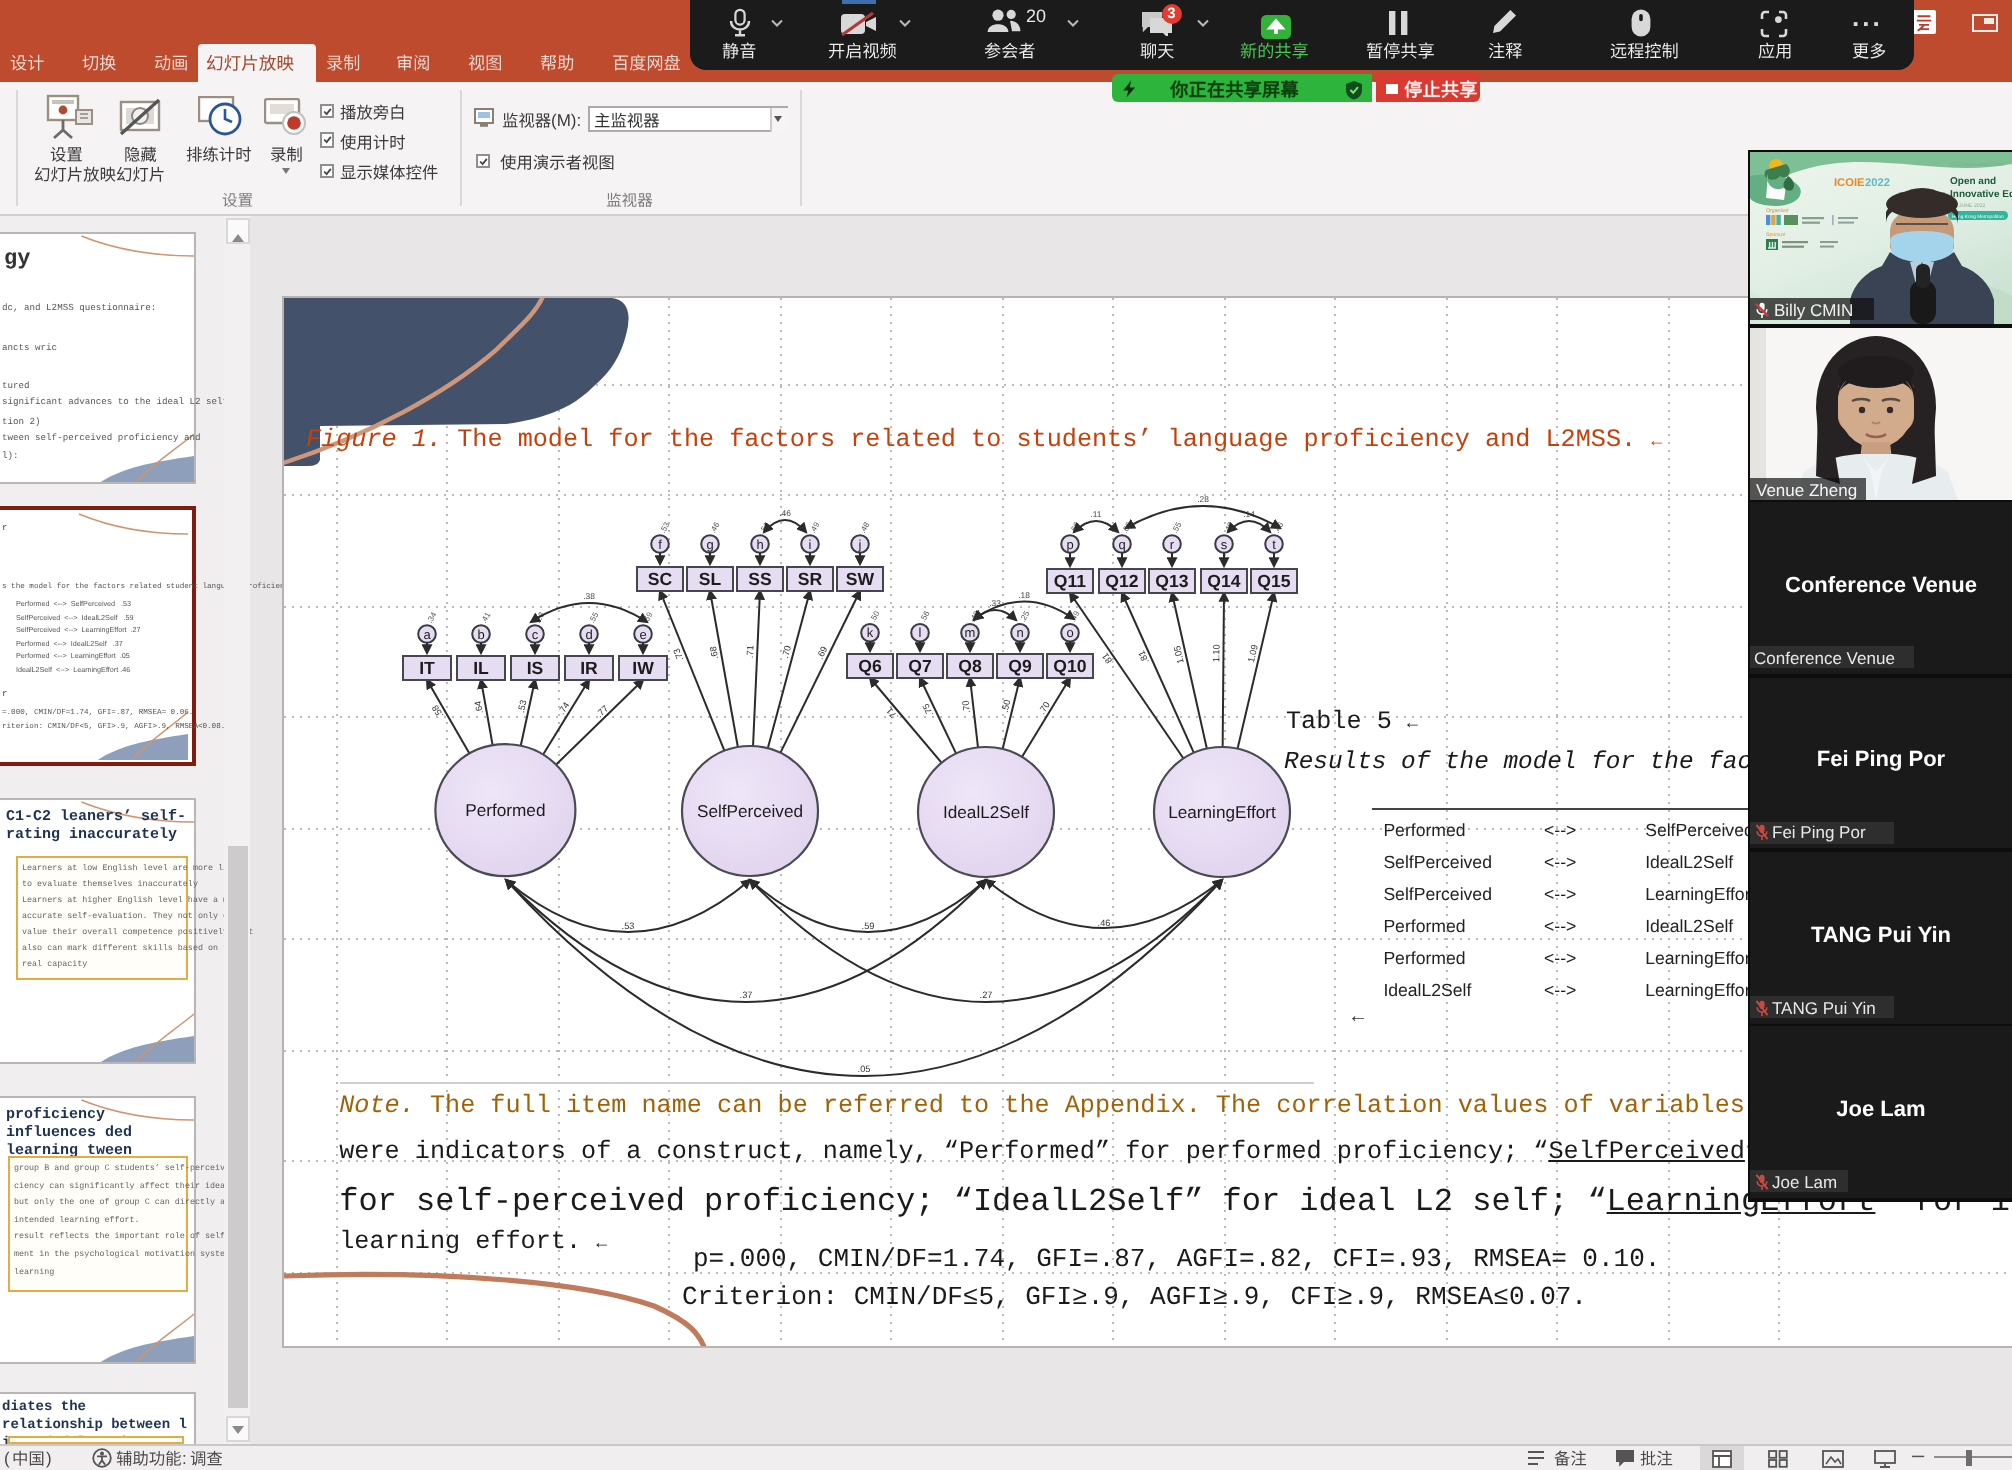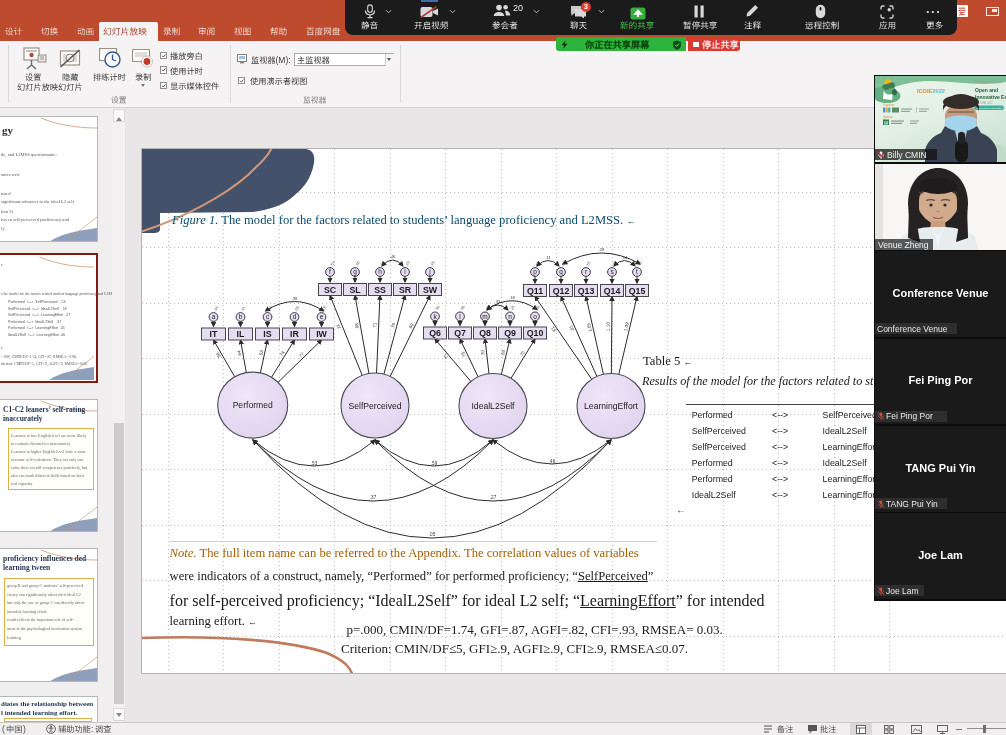--- a/index.html
+++ b/index.html
@@ -1,17 +1,17 @@
 <!DOCTYPE html>
 <html><head><meta charset="utf-8"><style>
 *{margin:0;padding:0;box-sizing:border-box}
 html,body{width:1006px;height:735px;overflow:hidden;font-family:"Liberation Sans",sans-serif}
 body{position:relative;background:#e8e6e7}
 .abs{position:absolute}
-.ser{font-family:Liberation Serif, serif}
+.ser{font-family:Liberation Mono, monospace}
 </style></head><body>
 <svg width="0" height="0" style="position:absolute">
     <defs>
       <path id="g4E2D" d="M458 840V661H96V186H171V248H458V-79H537V248H825V191H902V661H537V840ZM171 322V588H458V322ZM825 322H537V588H825Z"></path>
       <path id="g4E3B" d="M374 795C435 750 505 686 545 640H103V567H459V347H149V274H459V27H56V-46H948V27H540V274H856V347H540V567H897V640H572L620 675C580 722 499 790 435 836Z"></path>
       <path id="g4EAB" d="M265 567H737V477H265ZM190 623V421H816V623ZM783 361 763 360H148V299H663C600 275 526 253 460 238L459 179H54V113H459V-1C459 -15 454 -19 436 -20C418 -21 350 -22 281 -19C292 -38 303 -62 308 -82C398 -82 455 -82 490 -73C526 -63 538 -45 538 -3V113H948V179H538V204C649 232 765 273 850 321L800 364ZM432 833C444 809 457 780 467 753H64V688H935V753H551C540 783 524 819 507 847Z"></path>
       <path id="g4EF6" d="M317 341V268H604V-80H679V268H953V341H679V562H909V635H679V828H604V635H470C483 680 494 728 504 775L432 790C409 659 367 530 309 447C327 438 359 420 373 409C400 451 425 504 446 562H604V341ZM268 836C214 685 126 535 32 437C45 420 67 381 75 363C107 397 137 437 167 480V-78H239V597C277 667 311 741 339 815Z"></path>
       <path id="g4F1A" d="M157 -58C195 -44 251 -40 781 5C804 -25 824 -54 838 -79L905 -38C861 37 766 145 676 225L613 191C652 155 692 113 728 71L273 36C344 102 415 182 477 264H918V337H89V264H375C310 175 234 96 207 72C176 43 153 24 131 19C140 -1 153 -41 157 -58ZM504 840C414 706 238 579 42 496C60 482 86 450 97 431C155 458 211 488 264 521V460H741V530H277C363 586 440 649 503 718C563 656 647 588 741 530C795 496 853 466 910 443C922 463 947 494 963 509C801 565 638 674 546 769L576 809Z"></path>
       <path id="g4F53" d="M251 836C201 685 119 535 30 437C45 420 67 380 74 363C104 397 133 436 160 479V-78H232V605C266 673 296 745 321 816ZM416 175V106H581V-74H654V106H815V175H654V521C716 347 812 179 916 84C930 104 955 130 973 143C865 230 761 398 702 566H954V638H654V837H581V638H298V566H536C474 396 369 226 259 138C276 125 301 99 313 81C419 177 517 342 581 518V175Z"></path>
       <path id="g4F60" d="M449 412C421 292 373 173 311 96C329 86 361 66 375 55C436 138 490 265 522 397ZM758 397C813 291 863 150 879 58L951 83C934 175 883 313 826 419ZM466 836C432 689 375 545 300 452C318 441 348 416 361 404C397 451 430 511 459 577H612V11C612 -2 607 -5 595 -5C581 -6 538 -7 490 -5C501 -26 513 -59 517 -81C579 -81 623 -78 650 -66C677 -53 686 -31 686 11V577H875C867 526 858 473 851 436L915 424C928 478 946 565 959 638L908 650L895 647H487C508 702 526 760 540 819ZM264 836C208 684 115 534 16 437C30 420 51 381 58 363C93 399 127 441 160 487V-78H232V600C271 669 307 742 335 815Z"></path>
@@ -422,21 +422,21 @@
     <div class="abs" style="left:0;top:264.5px;width:864px;height:1px;background:repeating-linear-gradient(90deg,#bdbaba 0,#bdbaba 1px,transparent 1px,transparent 4px)"></div>
     <div class="abs" style="left:0;top:320.0px;width:864px;height:1px;background:repeating-linear-gradient(90deg,#bdbaba 0,#bdbaba 1px,transparent 1px,transparent 4px)"></div>
     <div class="abs" style="left:0;top:375.5px;width:864px;height:1px;background:repeating-linear-gradient(90deg,#bdbaba 0,#bdbaba 1px,transparent 1px,transparent 4px)"></div>
     <div class="abs" style="left:0;top:431.0px;width:864px;height:1px;background:repeating-linear-gradient(90deg,#bdbaba 0,#bdbaba 1px,transparent 1px,transparent 4px)"></div>
     <div class="abs" style="left:0;top:486.5px;width:864px;height:1px;background:repeating-linear-gradient(90deg,#bdbaba 0,#bdbaba 1px,transparent 1px,transparent 4px)"></div>
     <svg class="abs" style="left:0;top:0" width="864" height="524" viewBox="0 0 864 524">
 <path d="M0 0 L164 0 Q172 1 172.3 10 L172 14 C169 30 162 38 155 44 C147 52 139 56 131 58.5 C125 60.5 119 62 111 63 L18 64 L18 81 Q17 84 12 84 L0 84 Z" fill="#43516a"></path>
 <path d="M-2 83 C 42 69, 82 47, 106 26 C 117 15, 126 8, 130 -2" stroke="#cf977a" stroke-width="2.2" fill="none"></path>
 <path d="M0 489 C 80 486, 150 492, 185 504 C 203 512, 208 518, 211 527" stroke="#c07a5c" stroke-width="2.6" fill="none"></path>
 </svg>
-    <span class="ser abs" style="left:30px;top:64px;font-size:12.6px;color:#0c4a6e;white-space:nowrap"><i>Figure 1.</i> The model for the factors related to students’ language proficiency and L2MSS. <span style="font-size:9px">←</span></span>
+    <span class="ser abs" style="left:11px;top:64px;font-size:12.6px;color:#c2410c;white-space:nowrap"><i>Figure 1.</i> The model for the factors related to students’ language proficiency and L2MSS. <span style="font-size:9px">←</span></span>
   </div>
 <svg class="abs" style="left:142px;top:240px" width="740" height="320" viewBox="0 0 740 320">
     <defs>
       <marker id="ah" viewBox="0 0 10 10" refX="8" refY="5" markerWidth="5.5" markerHeight="5.5" orient="auto-start-reverse">
         <path d="M0 0 L10 5 L0 10 z" fill="#2b2b2b"></path>
       </marker>
     </defs>
     <defs>
       <radialGradient id="eg" cx="0.4" cy="0.35" r="0.9">
         <stop offset="0" stop-color="#efe6f8"></stop>
@@ -658,21 +658,21 @@
 <span class="abs" style="left:822.6px;top:474.2px;font-size:8.8px;color:#222;white-space:nowrap">LearningEffort</span>
 <span class="abs" style="left:691.7px;top:490.2px;font-size:8.8px;color:#222;white-space:nowrap">IdealL2Self</span>
 <span class="abs" style="left:772px;top:490.2px;font-size:8.8px;color:#222">&lt;--&gt;</span>
 <span class="abs" style="left:822.6px;top:490.2px;font-size:8.8px;color:#222;white-space:nowrap">LearningEffort</span>
 <span class="ser abs" style="left:676px;top:504px;font-size:10px;color:#333">←</span>
 <div class="abs" style="left:170px;top:541px;width:487px;height:1px;background:#cfcfcf"></div>
 <span class="ser abs" style="left:169.6px;top:546.3px;font-size:12.6px;color:#a16207;white-space:nowrap"><i>Note.</i> The full item name can be referred to the Appendix. The correlation values of variables</span>
 <span class="ser abs" style="left:169.6px;top:569.0px;font-size:12.6px;color:#1a1a1a;white-space:nowrap">were indicators of a construct, namely, “Performed” for performed proficiency; “<u>SelfPerceived</u>”</span>
 <span class="ser abs" style="left:169.6px;top:591.7px;font-size:16px;color:#1a1a1a;white-space:nowrap">for self-perceived proficiency; “IdealL2Self” for ideal L2 self; “<u>LearningEffort</u>” for intended</span>
 <span class="ser abs" style="left:169.6px;top:614px;font-size:12.6px;color:#1a1a1a;white-space:nowrap">learning effort. <span style="font-size:9px">←</span></span>
-<span class="ser abs" style="left:346.5px;top:621.5px;font-size:13px;color:#1a1a1a;white-space:nowrap">p=.000, CMIN/DF=1.74, GFI=.87, AGFI=.82, CFI=.93, RMSEA= 0.03.</span>
+<span class="ser abs" style="left:346.5px;top:621.5px;font-size:13px;color:#1a1a1a;white-space:nowrap">p=.000, CMIN/DF=1.74, GFI=.87, AGFI=.82, CFI=.93, RMSEA= 0.10.</span>
 <span class="ser abs" style="left:341px;top:640.5px;font-size:13px;color:#1a1a1a;white-space:nowrap">Criterion: CMIN/DF≤5, GFI≥.9, AGFI≥.9, CFI≥.9, RMSEA≤0.07.</span>
 <div class="abs" style="left:874px;top:75px;width:132px;height:526px;background:#0d0d0d;z-index:50"></div>
 <svg class="abs" style="left:875px;top:76px;z-index:51" width="131" height="86" viewBox="0 0 131 86">
 <defs>
       <linearGradient id="bg1" x1="0" y1="0" x2="0.6" y2="1">
         <stop offset="0" stop-color="#eef5ec"></stop>
         <stop offset="0.55" stop-color="#e2efe5"></stop>
         <stop offset="1" stop-color="#cde3d4"></stop>
       </linearGradient>
     </defs>

